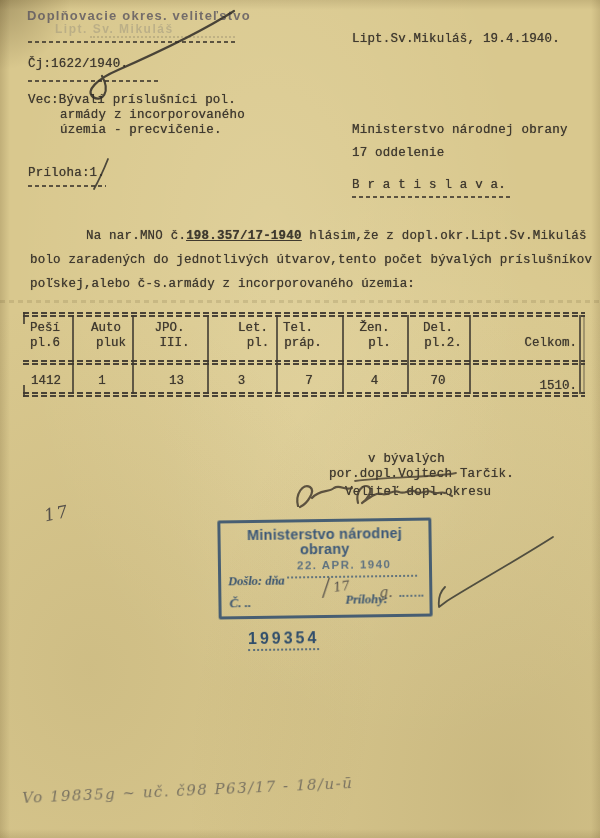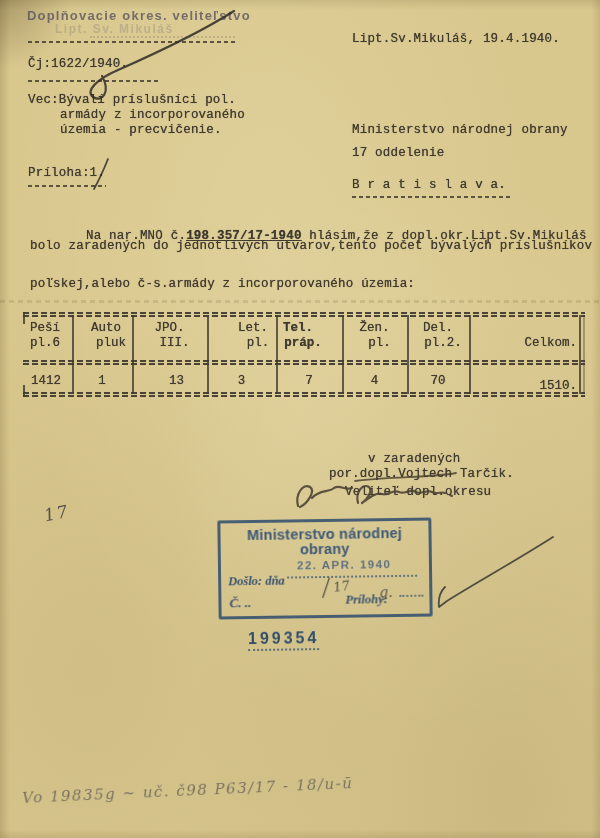--- a/index.html
+++ b/index.html
@@ -96,21 +96,21 @@
   <div class="t" style="left:28px;top:166px;">Príloha:1.</div>
   <div class="dash" style="left:28px;top:185px;width:78px;"></div>
 
   <div class="t" style="left:352px;top:32px;">Lipt.Sv.Mikuláš, 19.4.1940.</div>
   <div class="t" style="left:352px;top:123px;">Ministerstvo národnej obrany</div>
   <div class="t" style="left:352px;top:146px;">17 oddelenie</div>
   <div class="t" style="left:352px;top:178px;">B r a t i s l a v a.</div>
   <div class="dash" style="left:352px;top:196px;width:158px;"></div>
 
   <div class="t" style="left:86px;top:229px;"><span>Na nar.MNO č.</span><span style="text-decoration:underline;font-weight:bold;">198.357/17-1940</span><span> hlásim,že z dopl.okr.Lipt.Sv.Mikuláš</span></div>
-  <div class="t" style="left:30px;top:239px;">bolo zaradených do jednotlivých útvarov,tento počet bývalých príslušníkov</div>
+  <div class="t" style="left:30px;top:253px;">bolo zaradených do jednotlivých útvarov,tento počet bývalých príslušníkov</div>
   <div class="t" style="left:30px;top:277px;">poľskej,alebo č-s.armády z incorporovaného územia:</div>
 
   <div class="crease" style="top:300px;"></div>
 
   <div class="tbl">
     <div class="trule" style="top:1px;"></div>
     <div class="trule" style="top:49px;"></div>
     <div class="trule" style="top:81px;"></div>
 
     <div class="vline" style="left:49px;"></div>
@@ -122,37 +122,37 @@
     <div class="vline" style="left:446px;"></div>
     <div class="vline" style="left:556px;"></div>
     <div class="vline" style="left:560px;opacity:.45;"></div>
     <div class="tick" style="left:0;top:1px;width:2px;height:12px;"></div>
     <div class="tick" style="left:0;bottom:1px;width:2px;height:12px;"></div>
 
     <div class="th first" style="left:2px;top:10px;width:46px;"><div class="l1">Peší</div><div class="l2">pl.6</div></div>
     <div class="th" style="left:49px;top:10px;width:68px;"><div class="l1">Auto</div><div class="l2">pluk</div></div>
     <div class="th" style="left:109px;top:10px;width:75px;"><div class="l1">JPO.</div><div class="l2">III.</div></div>
     <div class="th" style="left:184px;top:10px;width:92px;"><div class="l1">Let.</div><div class="l2">pl.</div></div>
-    <div class="th" style="left:253px;top:10px;width:44px;font-weight:bold;"><div class="l1">Tel.</div><div class="l2">práp.</div></div>
+    <div class="th" style="left:253px;top:10px;width:44px;"><div class="l1">Tel.</div><div class="l2">práp.</div></div>
     <div class="th" style="left:319px;top:10px;width:65px;"><div class="l1">Žen.</div><div class="l2">pl.</div></div>
     <div class="th" style="left:384px;top:10px;width:62px;"><div class="l1">Del.</div><div class="l2">pl.2.</div></div>
     <div class="th last" style="left:446px;top:10px;width:108px;"><div class="l1"></div><div class="l2">Celkom.</div></div>
 
     <div class="td first" style="left:2px;top:63px;width:46px;">1412</div>
     <div class="td" style="left:49px;top:63px;width:60px;">1</div>
     <div class="td" style="left:109px;top:63px;width:89px;">13</div>
     <div class="td" style="left:184px;top:63px;width:69px;">3</div>
     <div class="td" style="left:253px;top:63px;width:66px;">7</div>
     <div class="td" style="left:319px;top:63px;width:65px;">4</div>
     <div class="td" style="left:384px;top:63px;width:62px;">70</div>
     <div class="td last" style="left:446px;top:68px;width:108px;">1510.</div>
   </div>
 
   <div class="t" style="left:345px;top:437px;margin-top:48px;">Veliteľ dopl.okresu</div>
-  <div class="t" style="left:368px;top:452px;">v zaradených</div>
+  <div class="t" style="left:368px;top:452px;">v bývalých</div>
   <div class="t" style="left:329px;top:467px;">por.dopl.Vojtech Tarčík.</div>
 
   <div class="pencil17">17</div>
 
   <div class="rstamp">
     <div class="rs-title">Ministerstvo národnej obrany</div>
     <div class="rs-date">22. APR. 1940</div>
     <div class="rs-doslo">Došlo: dňa</div>
     <div class="rs-leader1"></div>
     <div class="rs-c">Č. ..</div>

